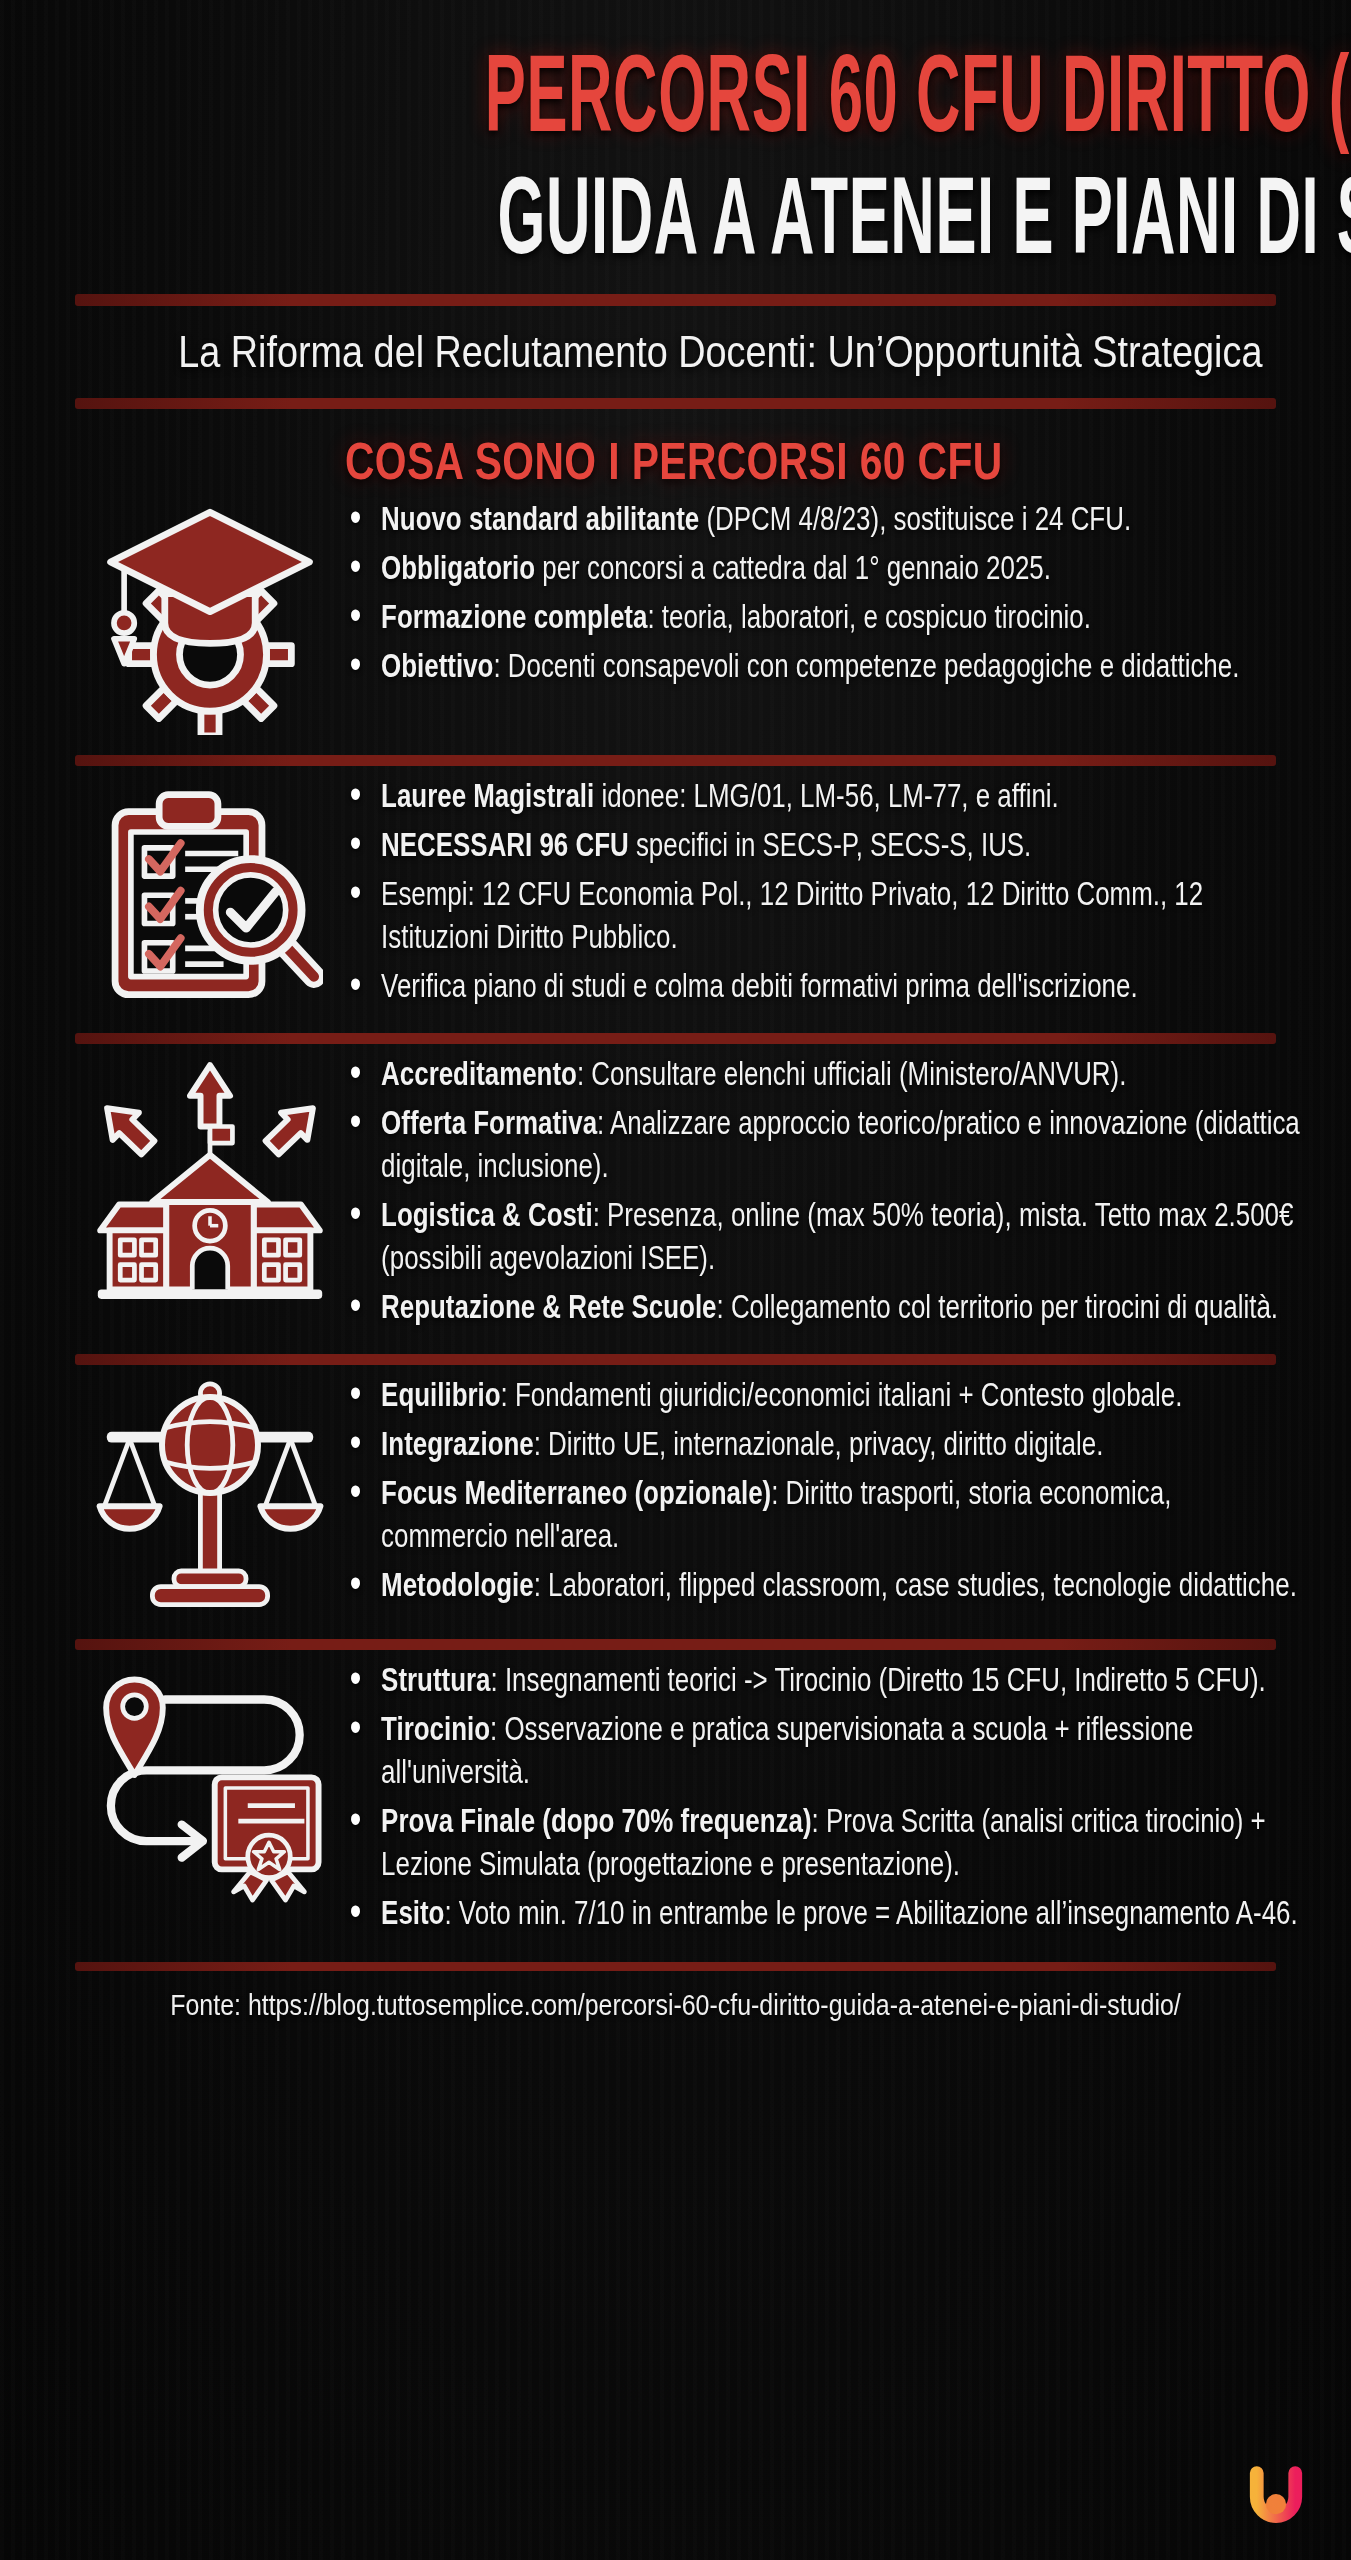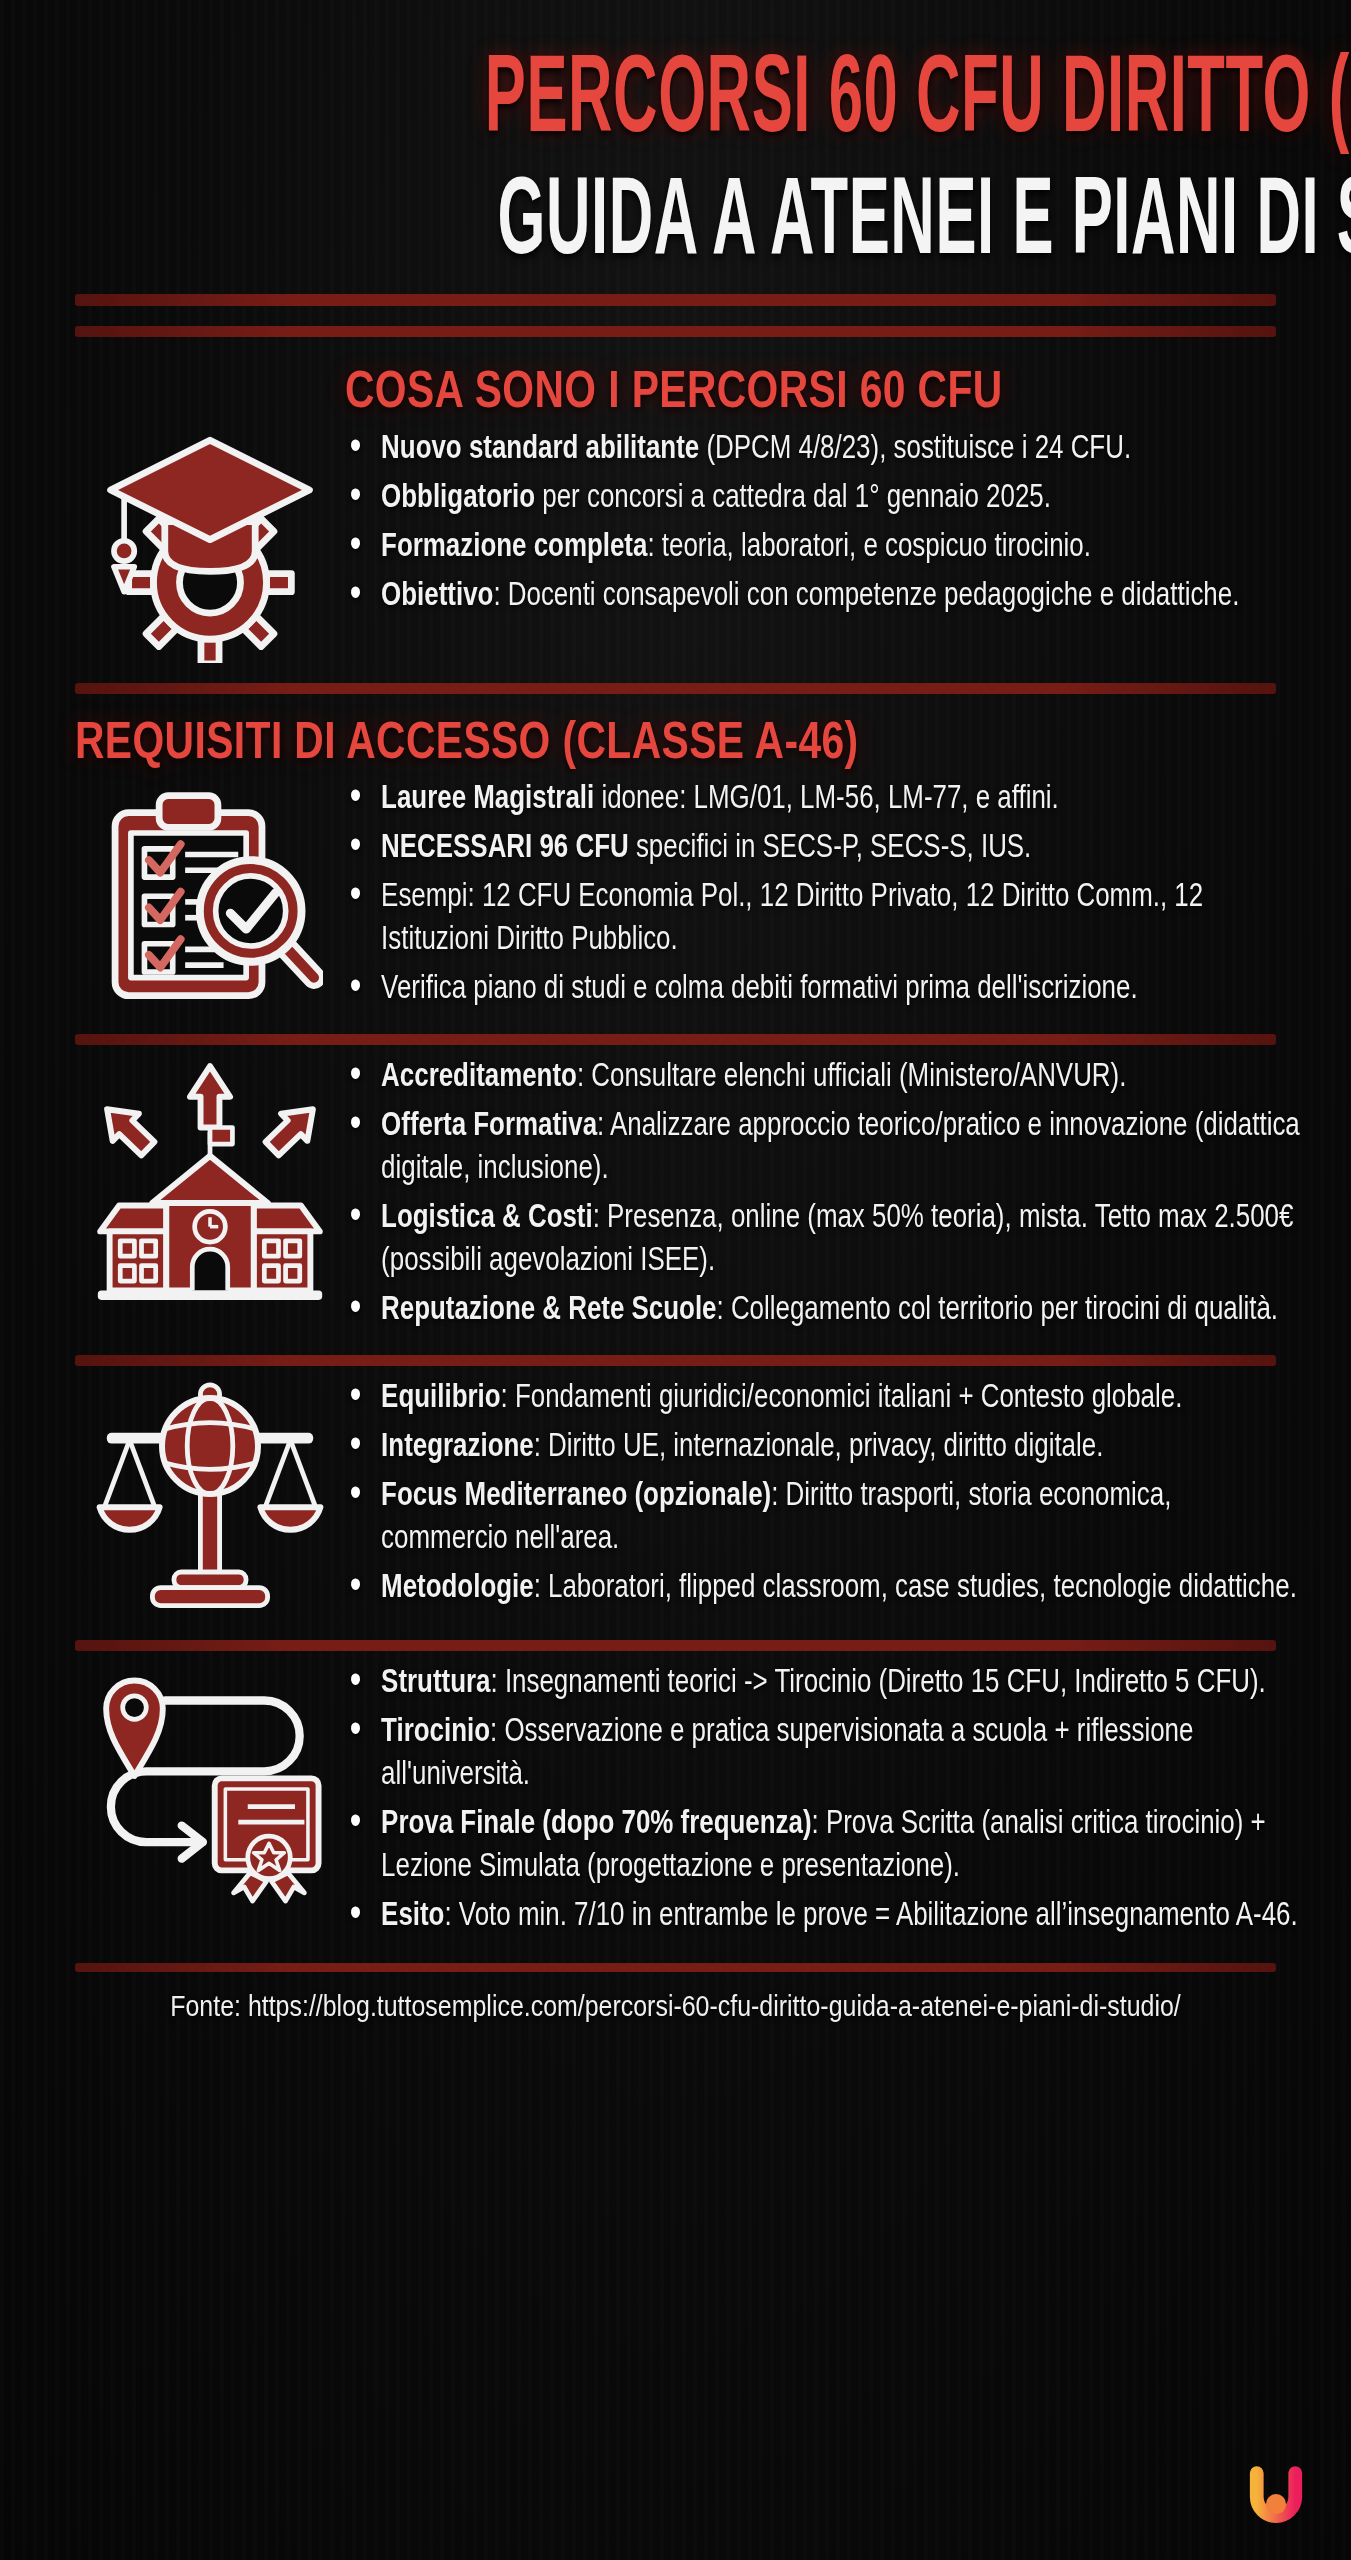--- a/index.html
+++ b/index.html
@@ -126,20 +126,23 @@
 <div class="poster">
 
   <div>
     <div class="title-line title-red">
       <span class="cond">PERCORSI 60 CFU DIRITTO (A-46):</span>
     </div>
     <div class="title-line title-white">
       <span class="cond">GUIDA A ATENEI E PIANI DI STUDIO</span>
     </div>
     <div class="rule"></div>
+    <div class="subtitle">
+      <span class="cond">La Riforma del Reclutamento Docenti: Un’Opportunità Strategica</span>
+    </div>
     <div class="rule thin"></div>
   </div>
 
   <section>
     <h2 class="section-title inline-title">
       <span class="cond">COSA SONO I PERCORSI 60 CFU</span>
     </h2>
     <div class="row">
       <div class="icon-col">
 
@@ -171,23 +174,20 @@
             <li><strong>Obbligatorio</strong> per concorsi a cattedra dal 1° gennaio 2025.</li>
             <li><strong>Formazione completa</strong>: teoria, laboratori, e cospicuo tirocinio.</li>
             <li><strong>Obiettivo</strong>: Docenti consapevoli con competenze pedagogiche e didattiche.</li>
           </ul>
       </div>
     </div>
   </section>
   <div class="rule thin"></div>
 
   <section>
-    <h2 class="section-title">
-      <span class="cond">REQUISITI DI ACCESSO (CLASSE A-46)</span>
-    </h2>
     <div class="row">
       <div class="icon-col">
 
         <svg class="ic" width="226" height="226" viewBox="0 0 200 200">
           <g fill="#8e2721" stroke="#f2f2f2" stroke-linejoin="round">
             <rect x="16" y="28" width="130" height="162" rx="12" stroke-width="6"></rect>
             <rect x="30" y="46" width="102" height="128" fill="#0a0a0a" stroke-width="5"></rect>
             <rect x="55" y="13" width="52" height="28" rx="8" stroke-width="6"></rect>
             <g fill="none" stroke-width="5">
               <rect x="42" y="60" width="25" height="25"></rect>

